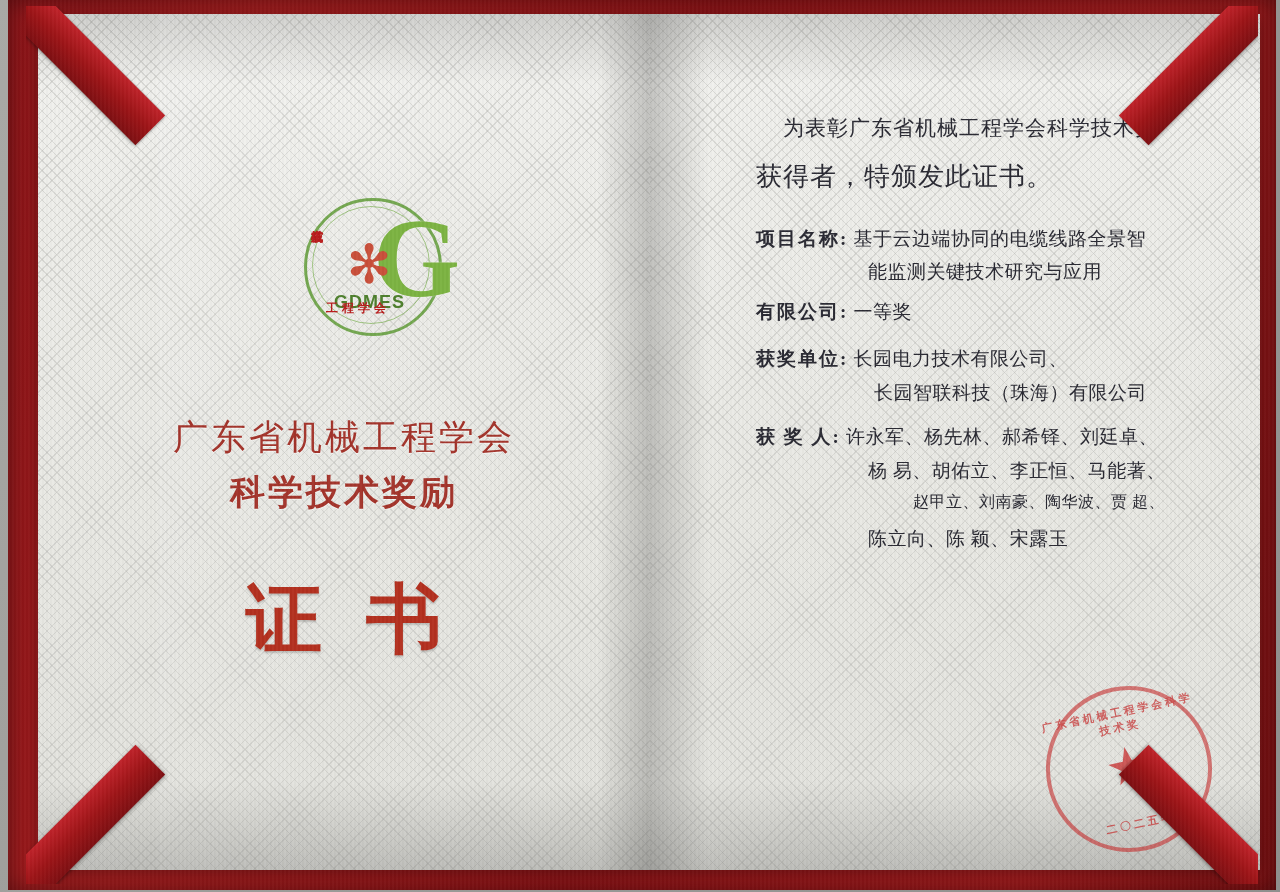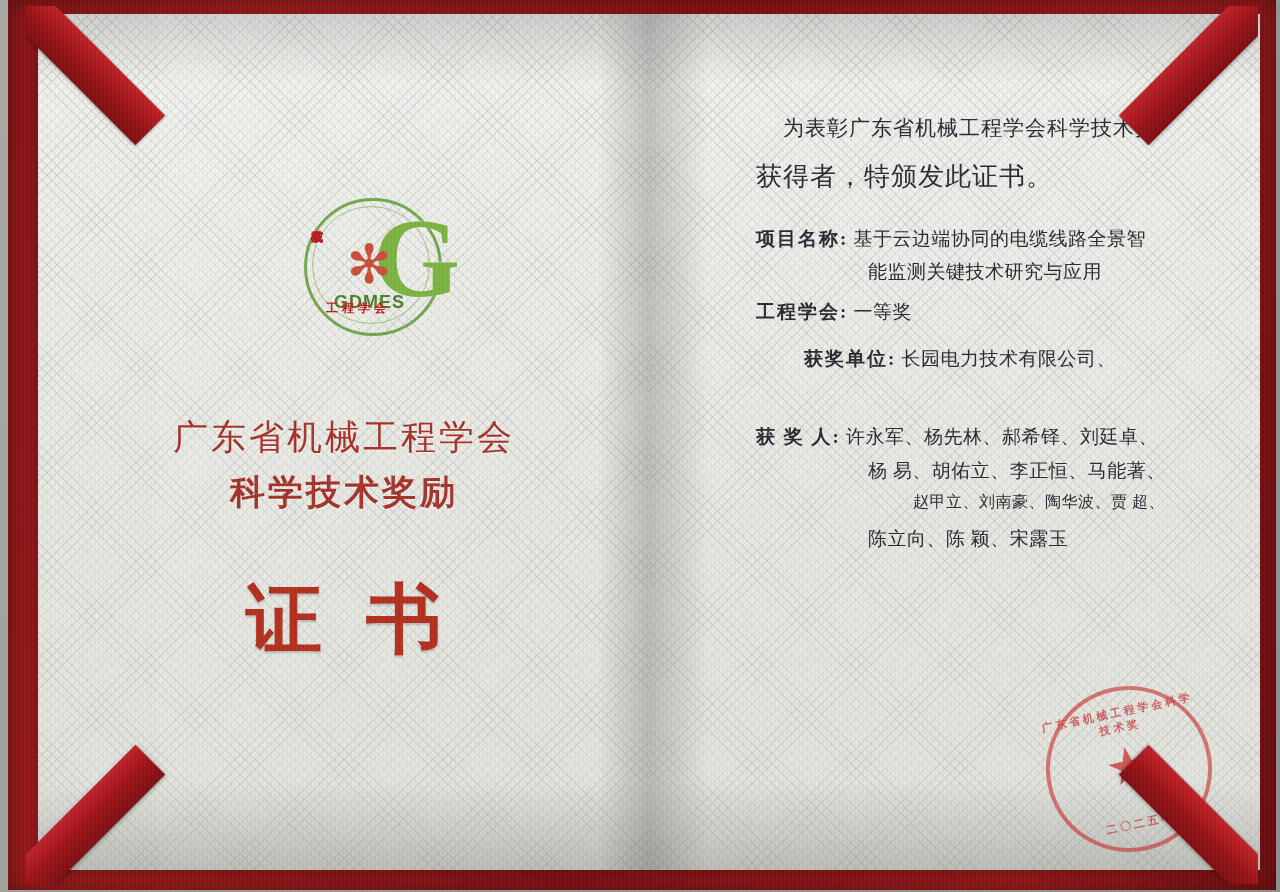--- a/index.html
+++ b/index.html
@@ -218,21 +218,21 @@
   .intro1 { left: 745px; top: 100px; font-size: 21px; letter-spacing: 1px; }
   .intro2 { left: 718px; top: 145px; font-size: 26px; letter-spacing: 1px; }
 
   .row { position: absolute; font-size: 19px; letter-spacing: 0.5px; }
   .lbl { font-weight: 700; letter-spacing: 2px; }
   .val { font-weight: 400; }
 
   .r-proj  { left: 718px; top: 212px; }
   .r-proj2 { left: 830px; top: 245px; font-size: 19px; }
   .r-level { left: 718px; top: 285px; }
-  .r-unit  { left: 718px; top: 332px; margin-left: 48px; }
+  .r-unit  { left: 718px; top: 332px; }
   .r-unit2 { left: 836px; top: 366px; font-size: 19px; }
   .r-ppl   { left: 718px; top: 410px; }
   .r-ppl2  { left: 830px; top: 444px; font-size: 19px; }
   .r-ppl3  { left: 830px; top: 478px; font-size: 16px; margin-left: 45px; }
   .r-ppl4  { left: 830px; top: 512px; font-size: 19px; }
   .r-no    { left: 736px; top: 618px; font-size: 21px; }
 
   
   .seal {
     position: absolute;
@@ -309,28 +309,29 @@
       <div class="rp intro1">为表彰广东省机械工程学会科学技术奖</div>
       <div class="rp intro2">获得者，特颁发此证书。</div>
 
       <div class="rp row r-proj">
         <span class="lbl">项目名称:</span>
         <span class="val">基于云边端协同的电缆线路全景智</span>
       </div>
       <div class="rp row r-proj2 val">能监测关键技术研究与应用</div>
 
       <div class="rp row r-level">
-        <span class="lbl">工程学会:</span>
+        <span class="lbl">有限公司:</span>
         <span class="val">一等奖</span>
       </div>
 
       <div class="rp row r-unit">
         <span class="lbl">获奖单位:</span>
         <span class="val">长园电力技术有限公司、</span>
       </div>
+      <div class="rp row r-unit2 val">长园智联科技（珠海）有限公司</div>
 
       <div class="rp row r-ppl">
         <span class="lbl">获 奖 人:</span>
         <span class="val">许永军、杨先林、郝希铎、刘廷卓、</span>
       </div>
       <div class="rp row r-ppl2 val">杨 易、胡佑立、李正恒、马能著、</div>
       <div class="rp row r-ppl3 val">赵甲立、刘南豪、陶华波、贾 超、</div>
       <div class="rp row r-ppl4 val">陈立向、陈 颖、宋露玉</div>
 
 

